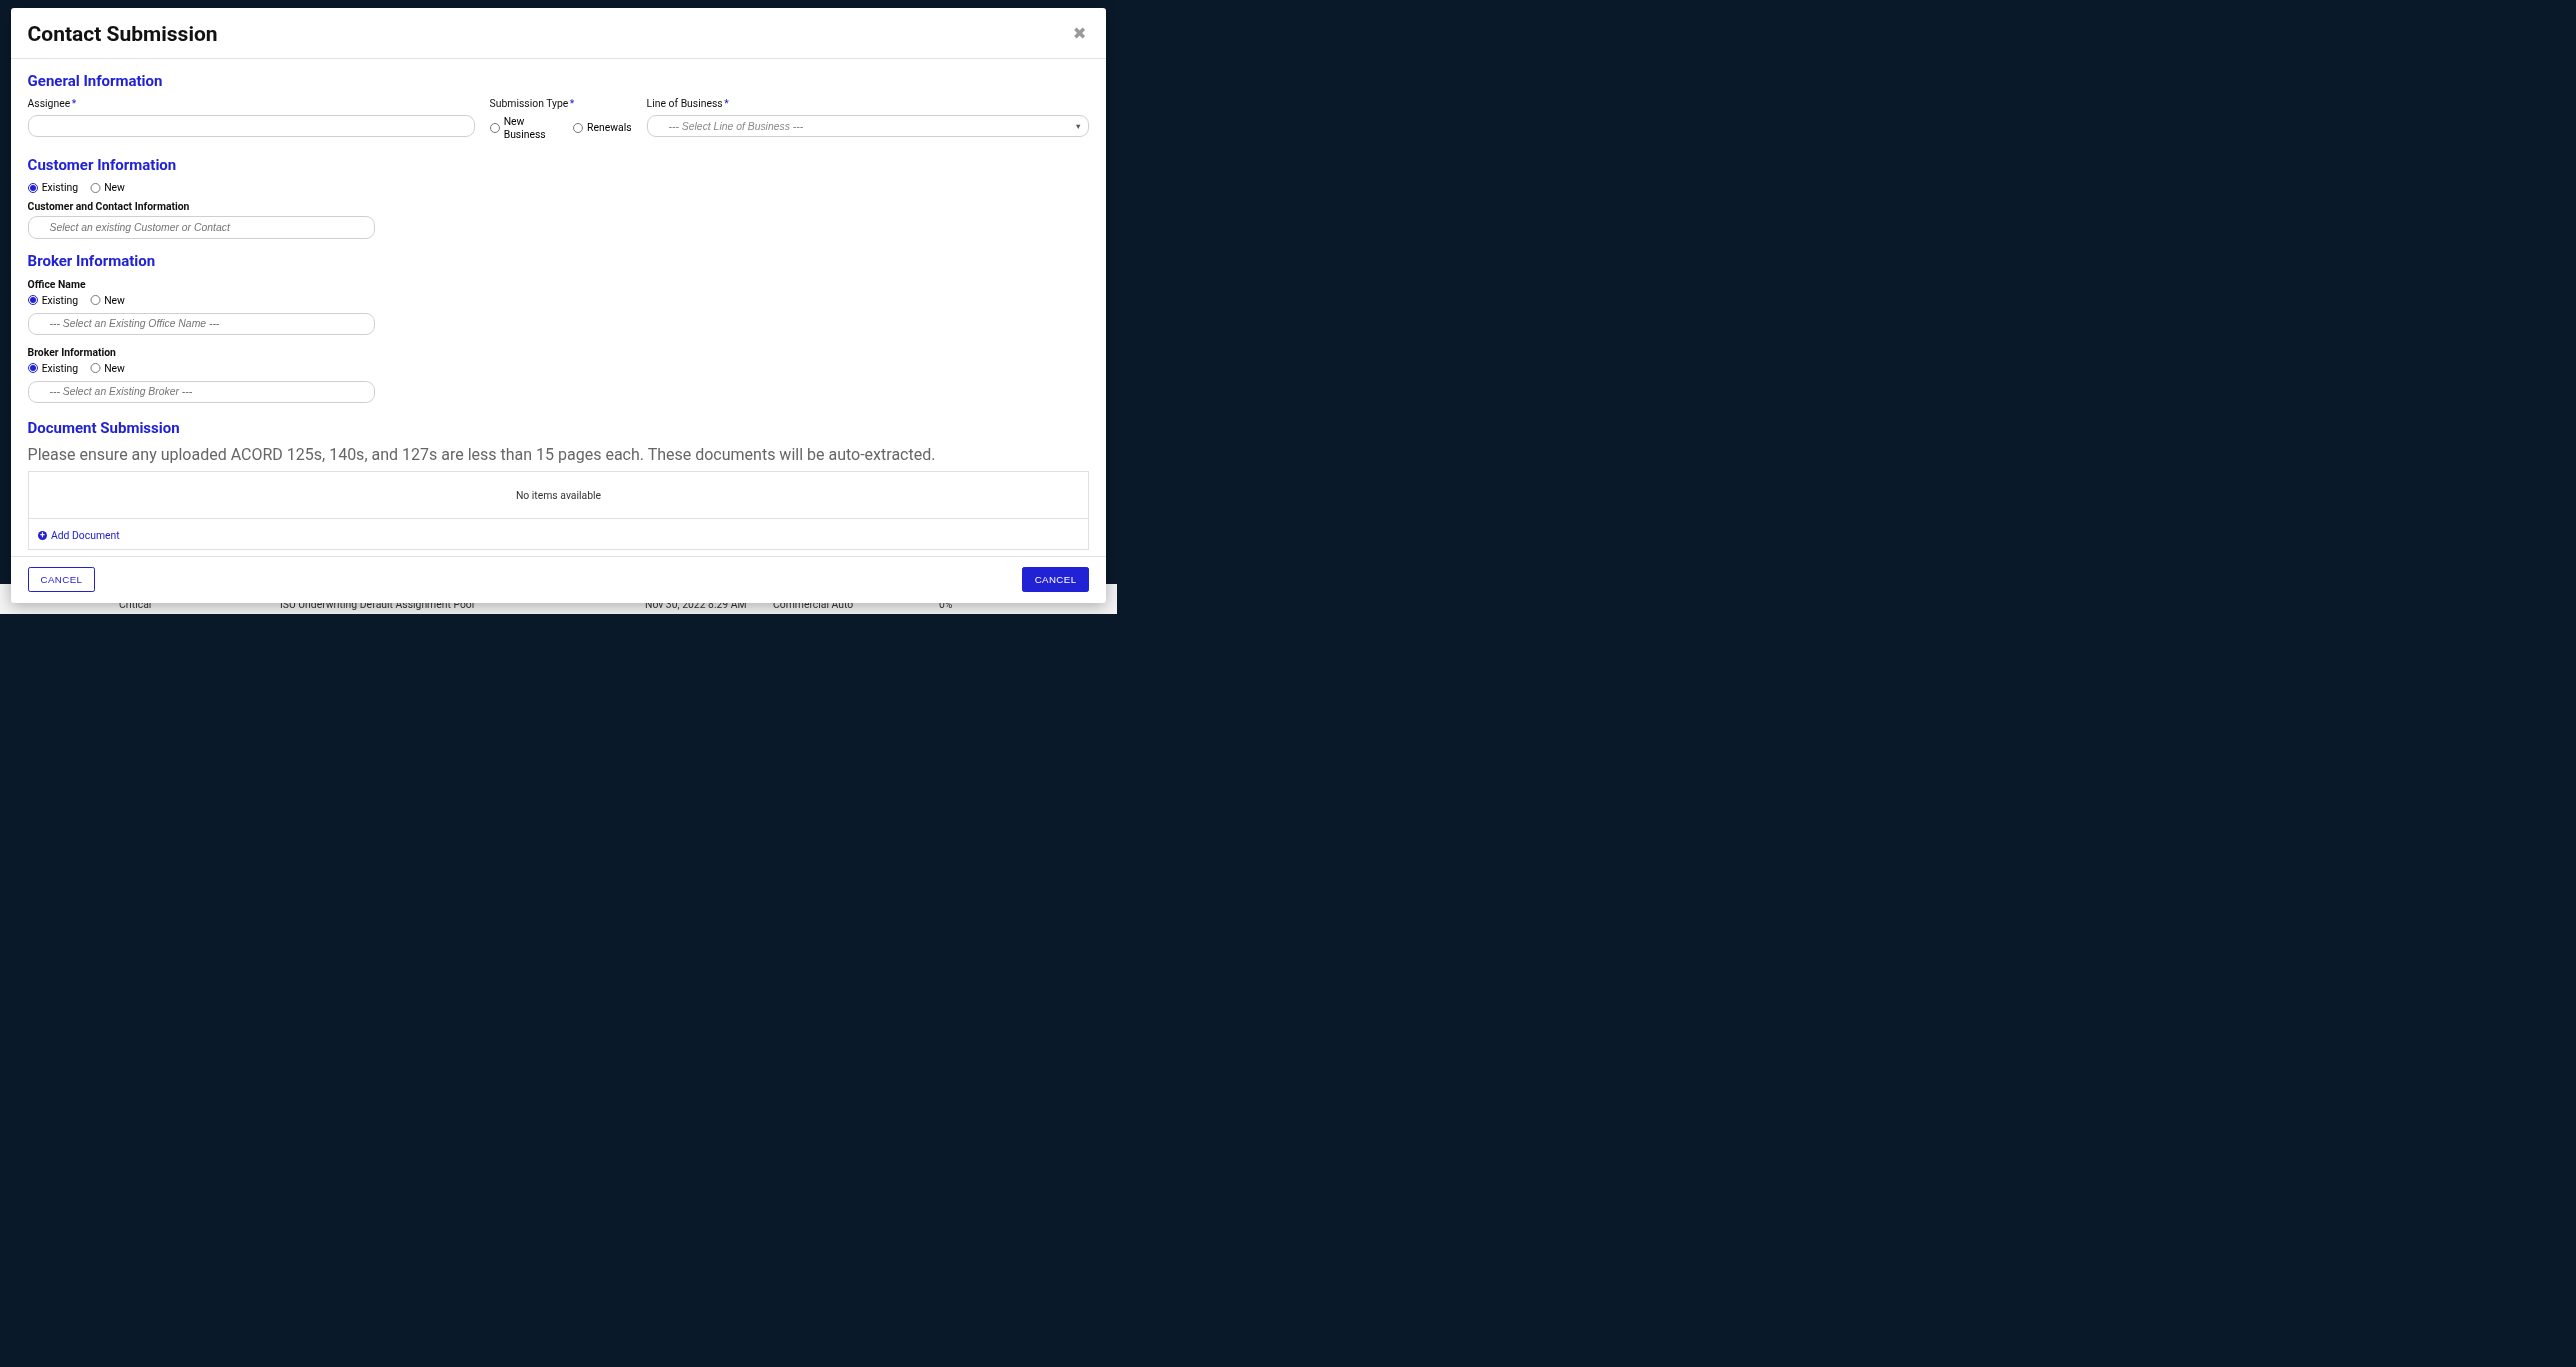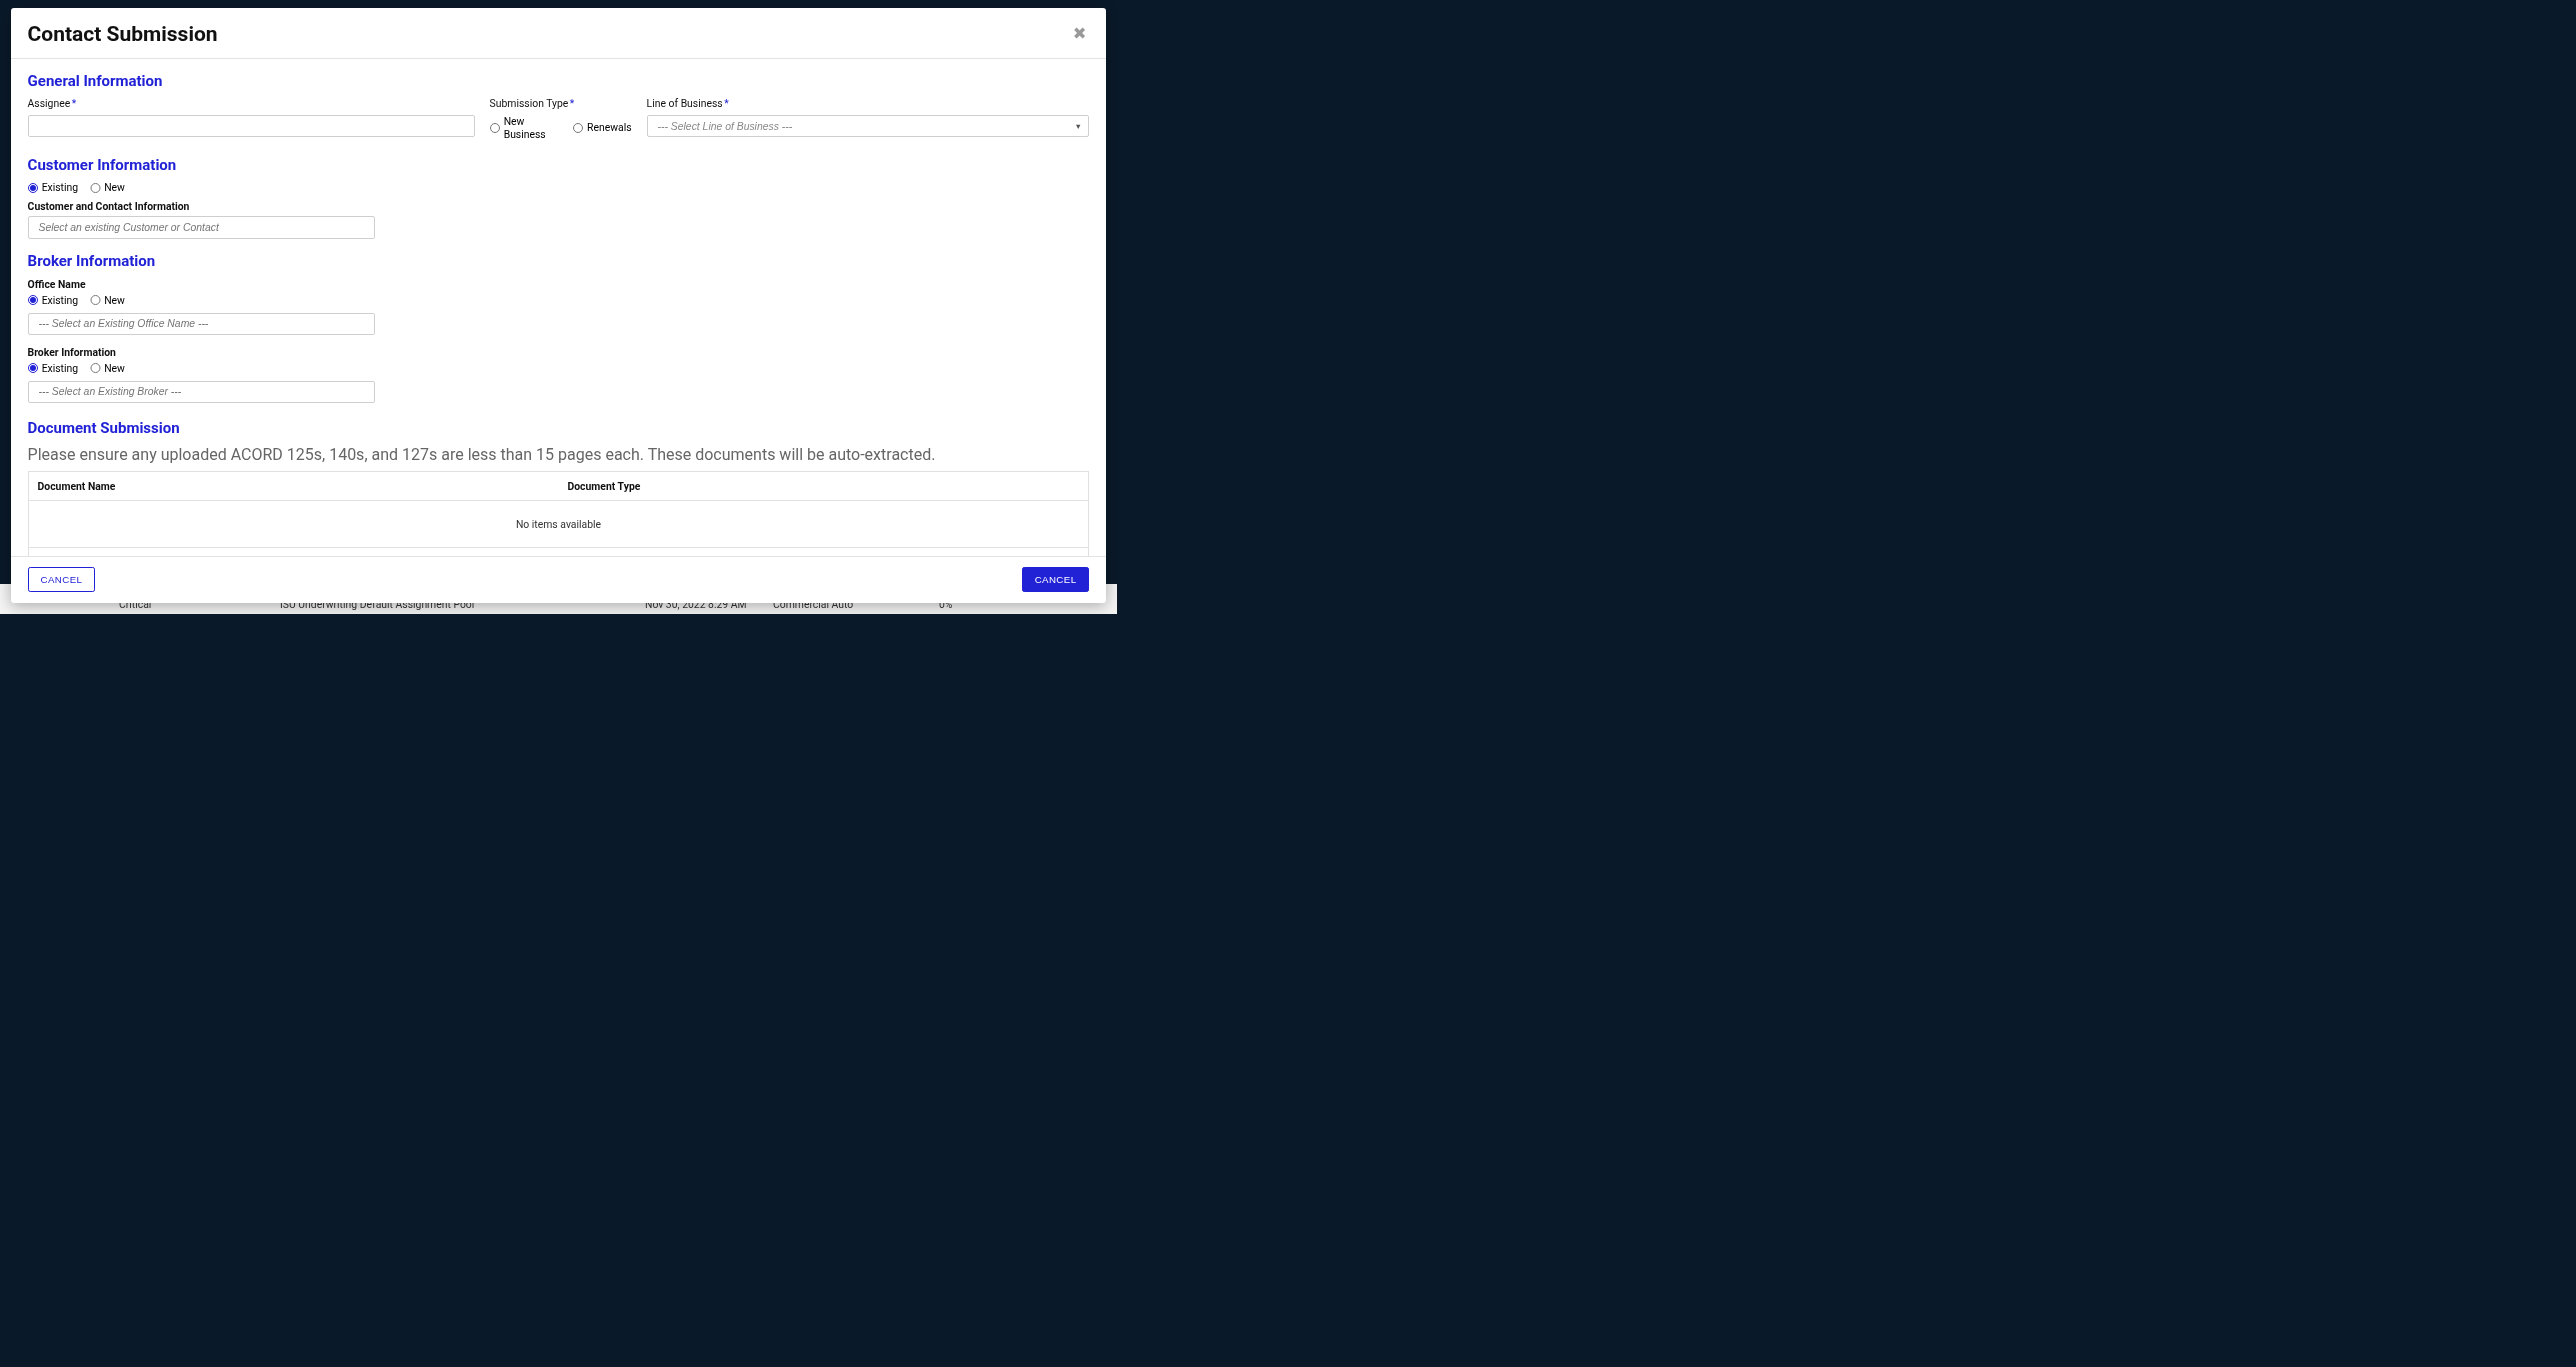--- a/index.html
+++ b/index.html
@@ -117,22 +117,22 @@
   display: block;
 }
 .req {
   color: #2121d6;
   margin-left: 1.5px;
 }
 .text-input, .select-input {
   width: 100%;
   height: 22.4px;
   border: 0.7px solid #cfcfcf;
-  border-radius: 2px;
-  padding: 0 10px;
+  border-radius: 9px;
+  padding: 0 21px;
   font-size: 10.4px;
   font-style: italic;
   color: #888;
   background: #fff;
 }
 .text-input.non-italic {
   font-style: normal;
   color: #111;
 }
 .select-wrap {
@@ -361,24 +361,20 @@
         <input type="radio" name="brokerexist" style="">
         <span>New</span>
       </label>
     </div>
     <input type="text" class="text-input narrow-input" placeholder="--- Select an Existing Broker ---" style="">
 
     
     <h2 class="section-title mt" style="margin-top:16.4px;">Document Submission</h2>
     <p class="hint">Please ensure any uploaded ACORD 125s, 140s, and 127s are less than 15 pages each. These documents will be auto-extracted.</p>
     <div class="doc-table">
-      <div class="doc-header">
-        <div class="th">Document Name</div>
-        <div class="th">Document Type</div>
-      </div>
       <div class="doc-empty">No items available</div>
       <div class="doc-footer">
         <a class="add-doc">
           <span class="plus-circle">+</span>
           <span>Add Document</span>
         </a>
       </div>
     </div>
 
   </div>

